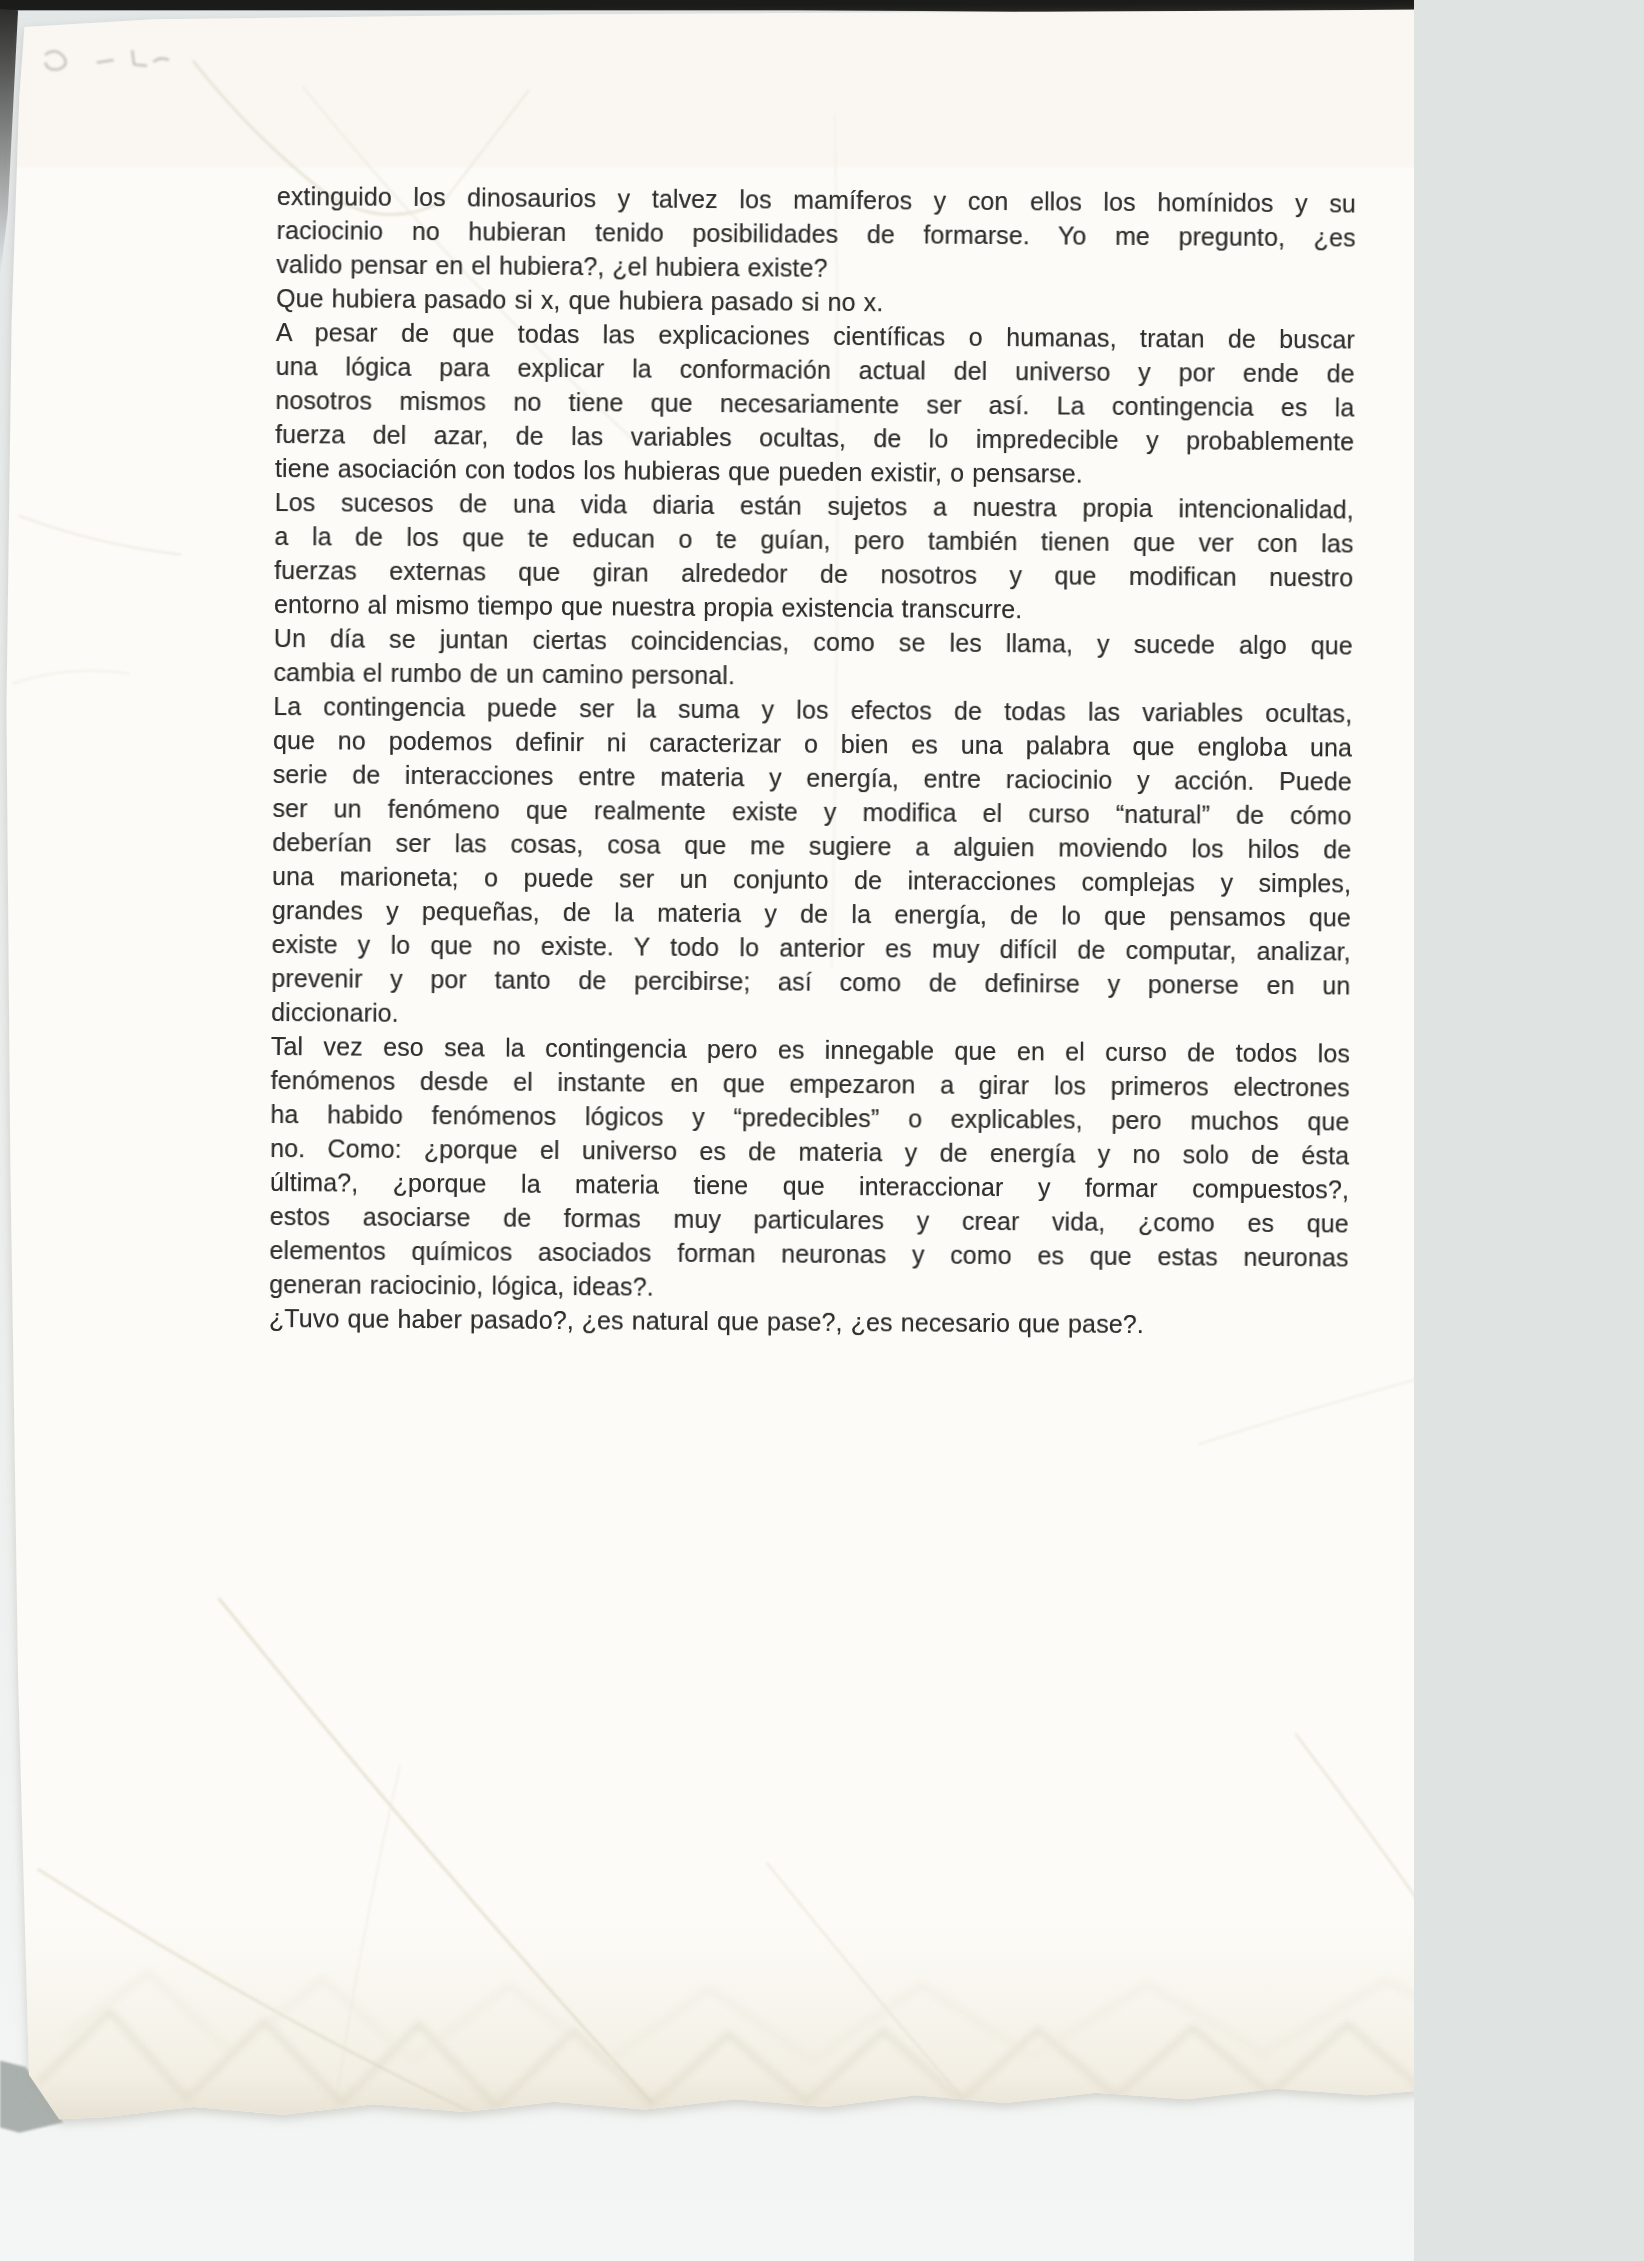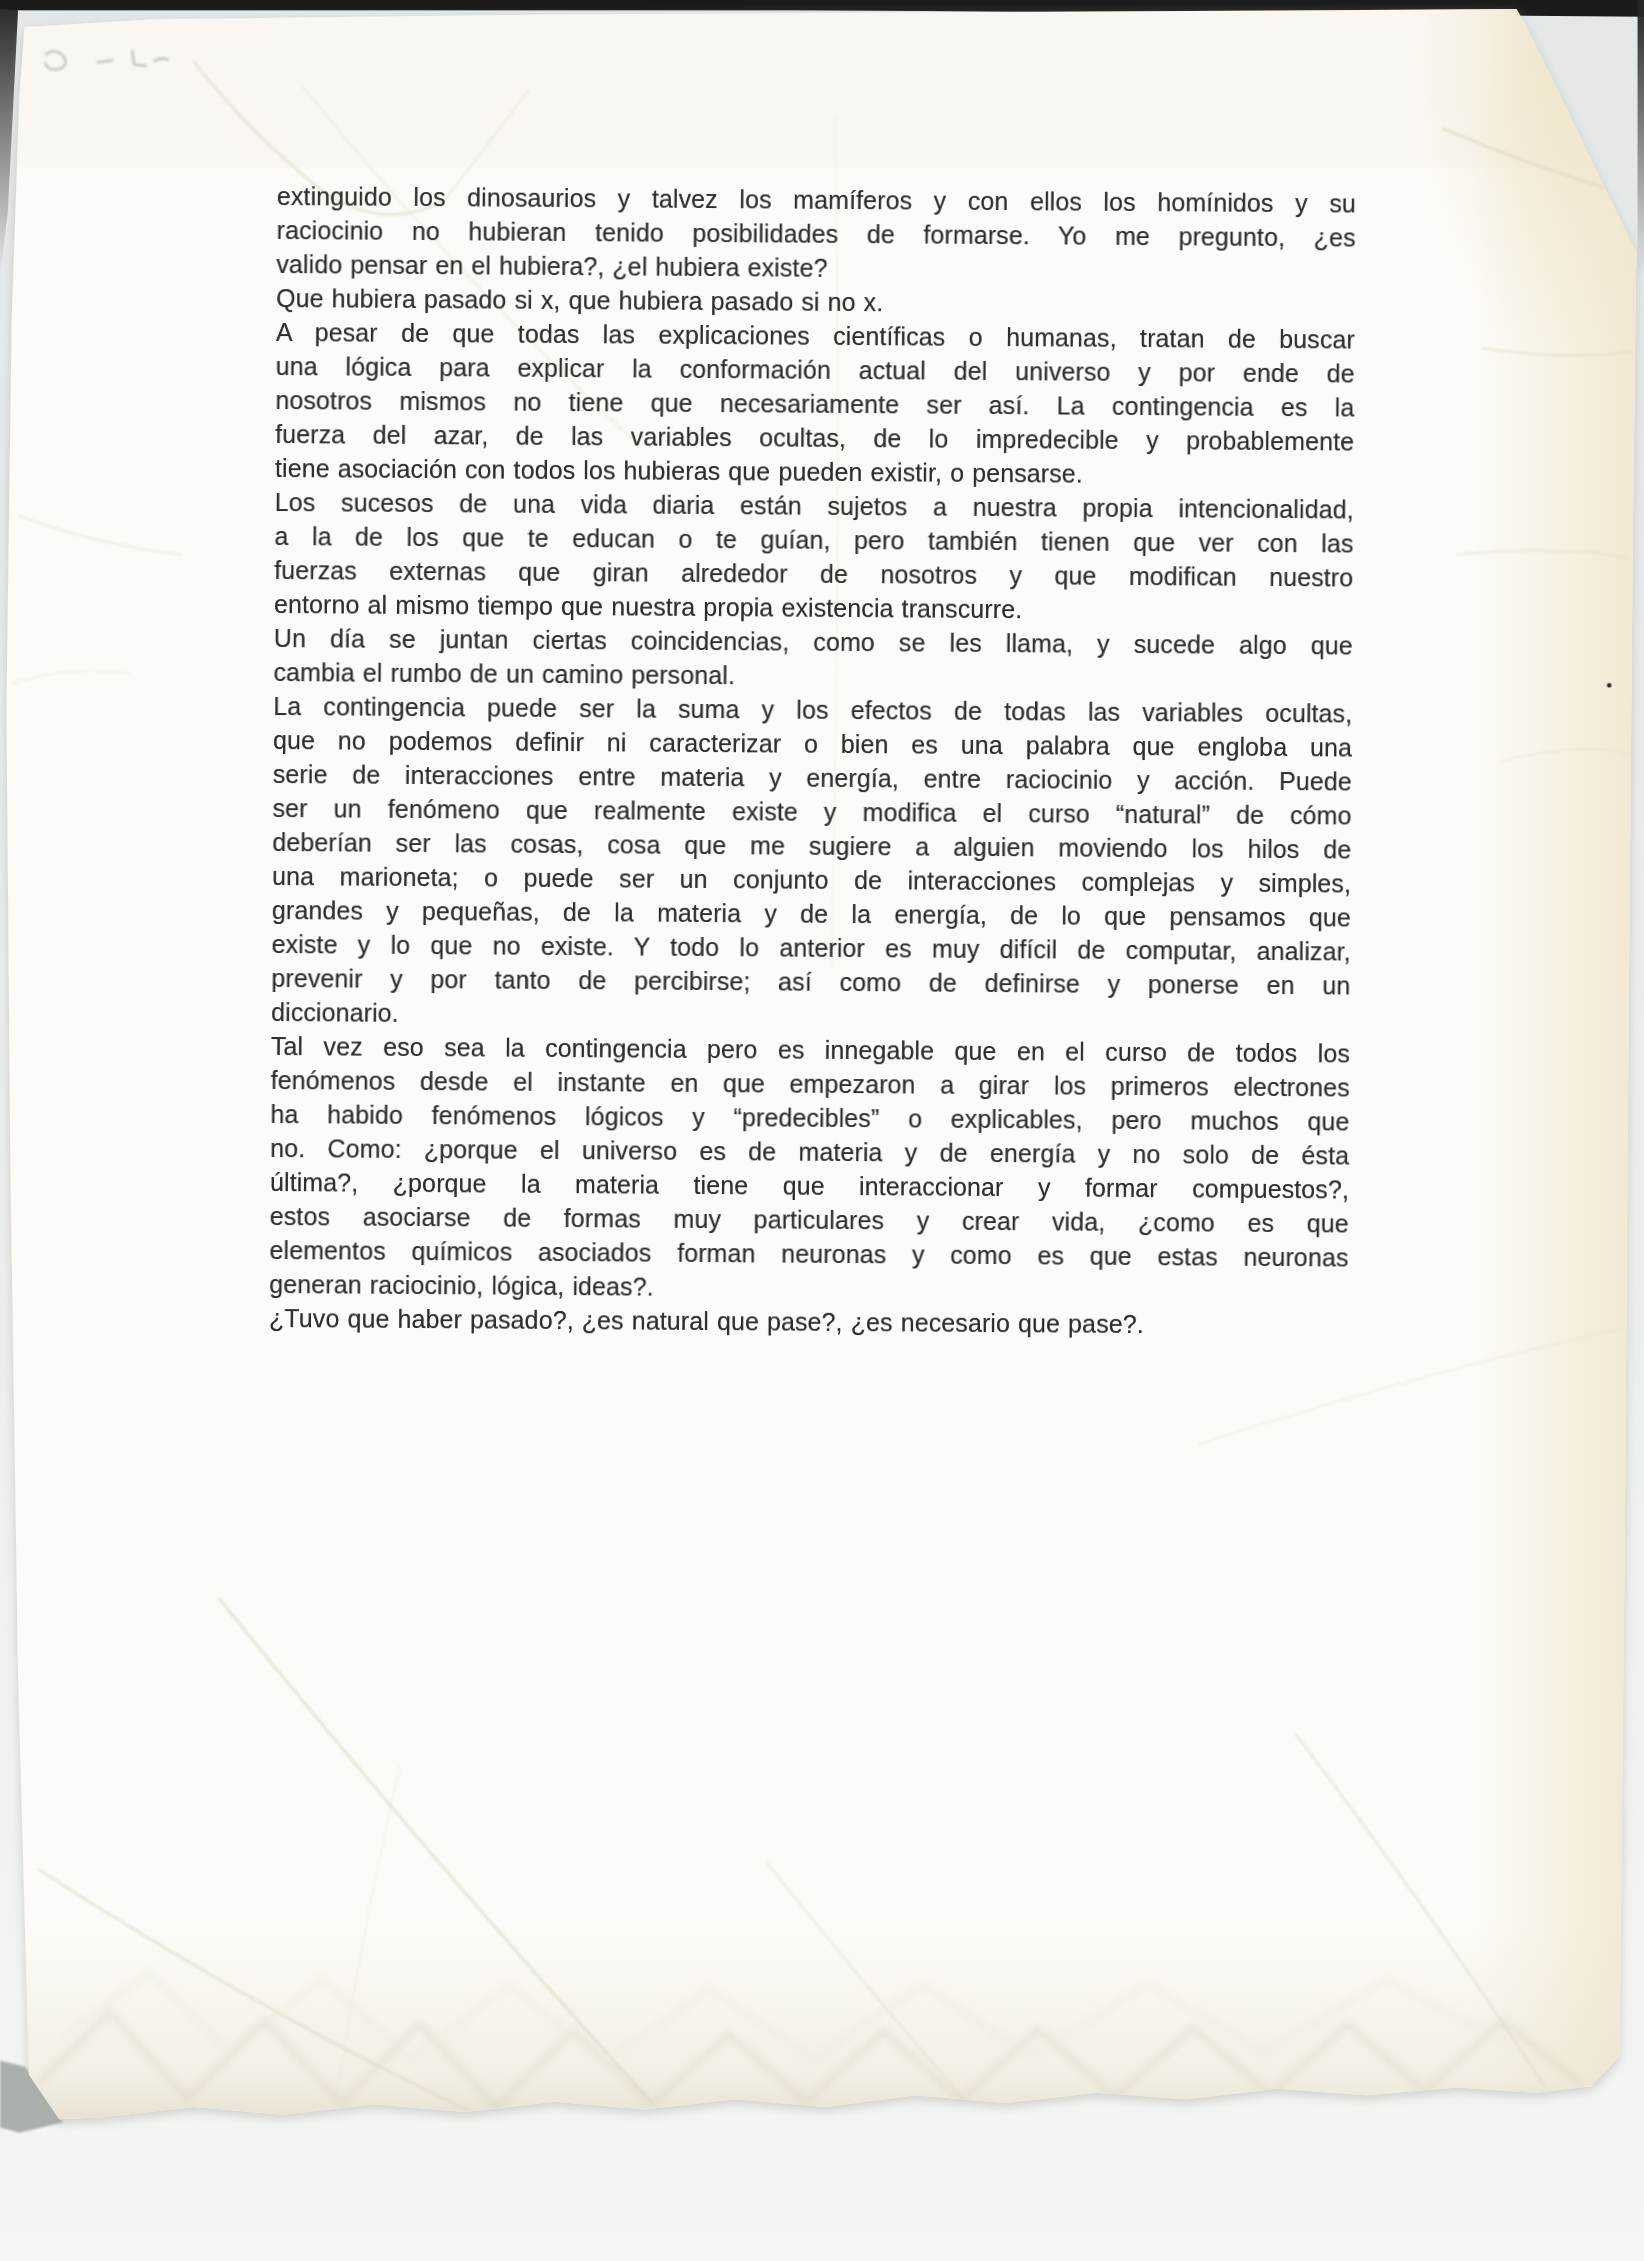--- a/index.html
+++ b/index.html
@@ -1,17 +1,17 @@
 <!DOCTYPE html>
 <html style="--text_ink: #2d2d2b; --paper_white: #fcfbf7; --paper_cream_edge: #eee4c9; --scanner_top_bar: #1b1b19; --scanner_background_top: #e3e7e8; --scanner_background_bottom: #f4f6f5; --crease_line: #e2dccd;font-size:10.3px"><head>
 <meta charset="utf-8">
 <style>
   html,body{margin:0;padding:0;background:#dfe3e2;}
   #canvas{
-    position:relative; width:1644px; height:2261px; overflow:hidden;
+    position:relative; width:1414px; height:2261px; overflow:hidden;
     font-family:"Liberation Sans",sans-serif;
   }
   #paper-art{position:absolute;left:0;top:0;}
   #text-block{
     position:absolute; left:277px; top:179px; width:1079px;
     font-size:25px; line-height:34px;
     color:var(--text_ink,#2d2d2b);
     letter-spacing:0.1px; word-spacing:1px;
     transform:rotate(.4deg); transform-origin:0 0;
     text-shadow:0 0 0.6px rgba(45,45,43,.55);

